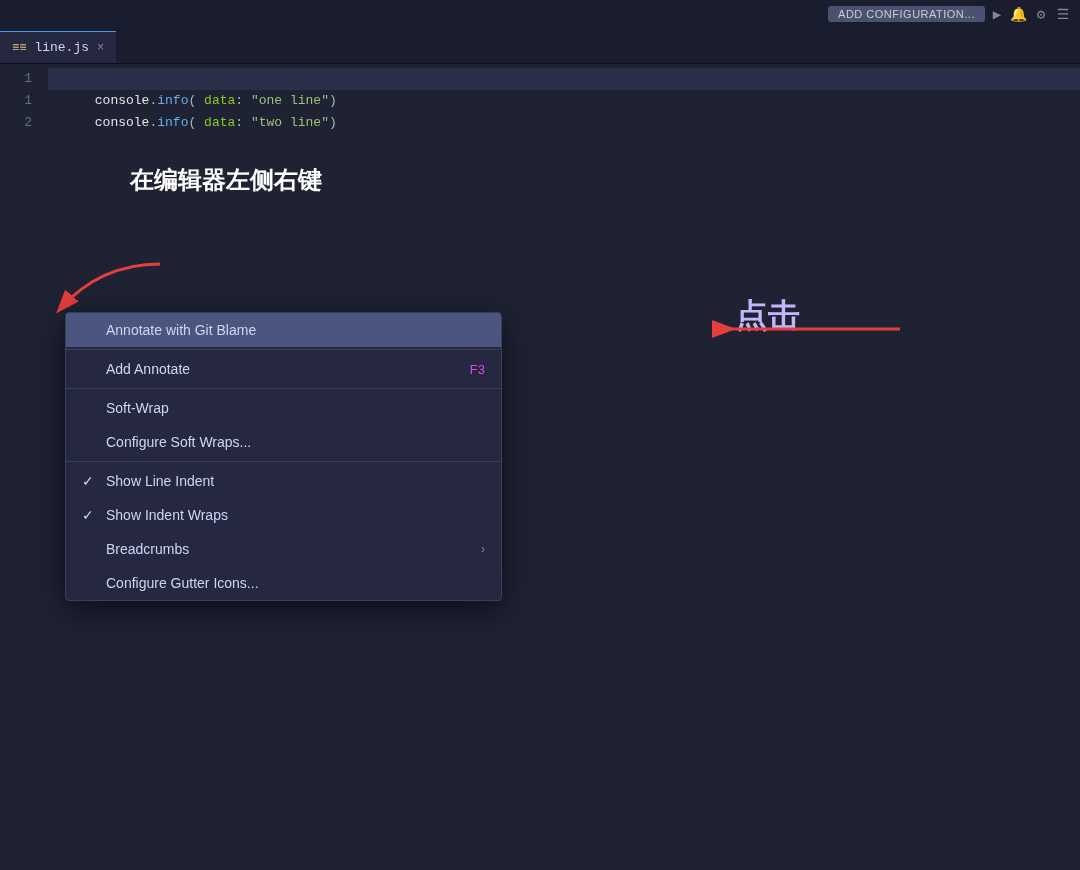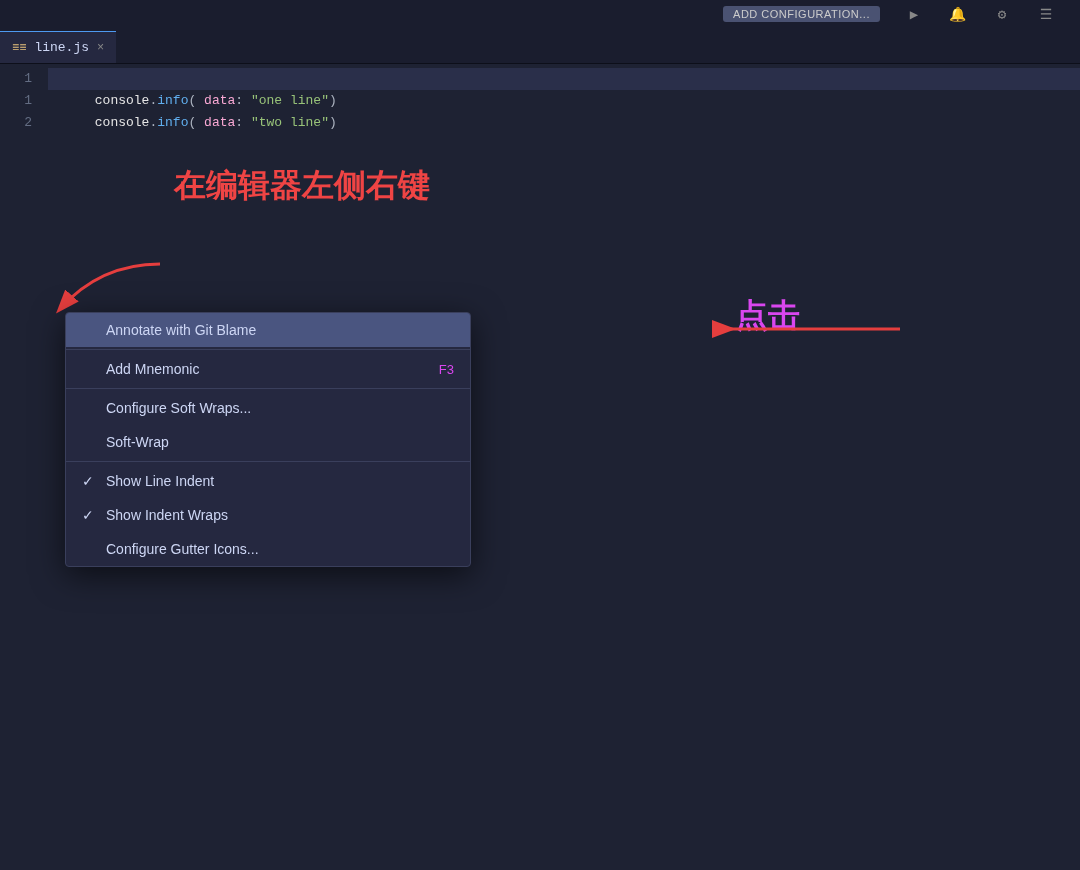--- a/index.html
+++ b/index.html
@@ -13,22 +13,22 @@
       position: relative;
     }
 
     
     .top-toolbar {
       height: 28px;
       background-color: #1a1d2e;
       display: flex;
       align-items: center;
       justify-content: flex-end;
-      padding-right: 24px;
-      gap: 24px;
+      padding-right: 7px;
+      gap: 2px;
     }
 
     .toolbar-btn {
       background: #4a5272;
       color: #ccc;
       border: none;
       border-radius: 3px;
       padding: 2px 10px;
       font-size: 11px;
       cursor: pointer;
@@ -116,71 +116,70 @@
       white-space: pre;
     }
 
     .code-line.highlighted {
       background-color: #2a2f4a;
     }
 
     .kw { color: #e5e5e5; }
     .fn { color: #61afef; }
     .punc { color: #abb2bf; }
-    .key { color: #f9a8d4; }
+    .key { color: #84cc16; }
     .str { color: #98c379; }
 
     
     .annotation {
       position: absolute;
       top: 100px;
       left: 130px;
-      color: #ef4444;
-      font-size: 32px;
+      color: #ffffff;
+      font-size: 24px;
       font-weight: bold;
       font-family: 'Microsoft YaHei', 'SimHei', sans-serif;
       pointer-events: none;
-      margin-left: 44px;
     }
 
     .annotation-arrow-left {
       position: absolute;
       top: 195px;
       left: 40px;
       width: 130px;
       height: 60px;
       pointer-events: none;
     }
 
     .annotation-right {
       position: absolute;
       top: 230px;
       right: 280px;
-      color: #d946ef;
+      color: #c4b5fd;
       font-size: 32px;
       font-weight: bold;
       font-family: Liberation Serif, serif;
       pointer-events: none;
     }
 
     .annotation-arrow-right {
       position: absolute;
       top: 240px;
       right: 170px;
       width: 200px;
       height: 50px;
       pointer-events: none;
     }
 
     
     .context-menu {
       position: absolute;
       top: 248px;
       left: 65px;
-      width: 406px;
+      width: 437px;
       background-color: #252840;
       border: 1px solid #3a3f5c;
       border-radius: 4px;
       box-shadow: 0 8px 32px rgba(0,0,0,0.6);
       z-index: 100;
       overflow: hidden;
     }
 
     .menu-item {
       display: flex;
@@ -291,40 +290,40 @@
         <span>Annotate with Git Blame</span>
       </div>
       <span class="shortcut"></span>
     </div>
 
     <div class="menu-divider"></div>
 
     <div class="menu-item">
       <div class="menu-item-left">
         <span class="check">&nbsp;</span>
-        <span>Add Mnemonic</span>
+        <span>Add Annotate</span>
       </div>
       <span class="shortcut">F3</span>
     </div>
 
 
     <div class="menu-divider"></div>
 
     <div class="menu-item">
       <div class="menu-item-left">
         <span class="check">&nbsp;</span>
+        <span>Soft-Wrap</span>
+      </div>
+      <span class="shortcut"></span>
+    </div>
+
+    <div class="menu-item">
+      <div class="menu-item-left">
+        <span class="check">&nbsp;</span>
         <span>Configure Soft Wraps...</span>
-      </div>
-      <span class="shortcut"></span>
-    </div>
-
-    <div class="menu-item">
-      <div class="menu-item-left">
-        <span class="check">&nbsp;</span>
-        <span>Soft-Wrap</span>
       </div>
       <span class="shortcut"></span>
     </div>
 
     <div class="menu-divider"></div>
 
     <div class="menu-item">
       <div class="menu-item-left">
         <span class="check">✓</span>
         <span>Show Line Indent</span>
@@ -333,20 +332,27 @@
     </div>
 
     <div class="menu-item">
       <div class="menu-item-left">
         <span class="check">✓</span>
         <span>Show Indent Wraps</span>
       </div>
       <span class="shortcut"></span>
     </div>
 
+    <div class="menu-item">
+      <div class="menu-item-left">
+        <span class="check">&nbsp;</span>
+        <span>Breadcrumbs</span>
+      </div>
+      <span class="chevron">›</span>
+    </div>
 
     <div class="menu-item">
       <div class="menu-item-left">
         <span class="check">&nbsp;</span>
         <span>Configure Gutter Icons...</span>
       </div>
       <span class="shortcut"></span>
     </div>
 
   </div>

